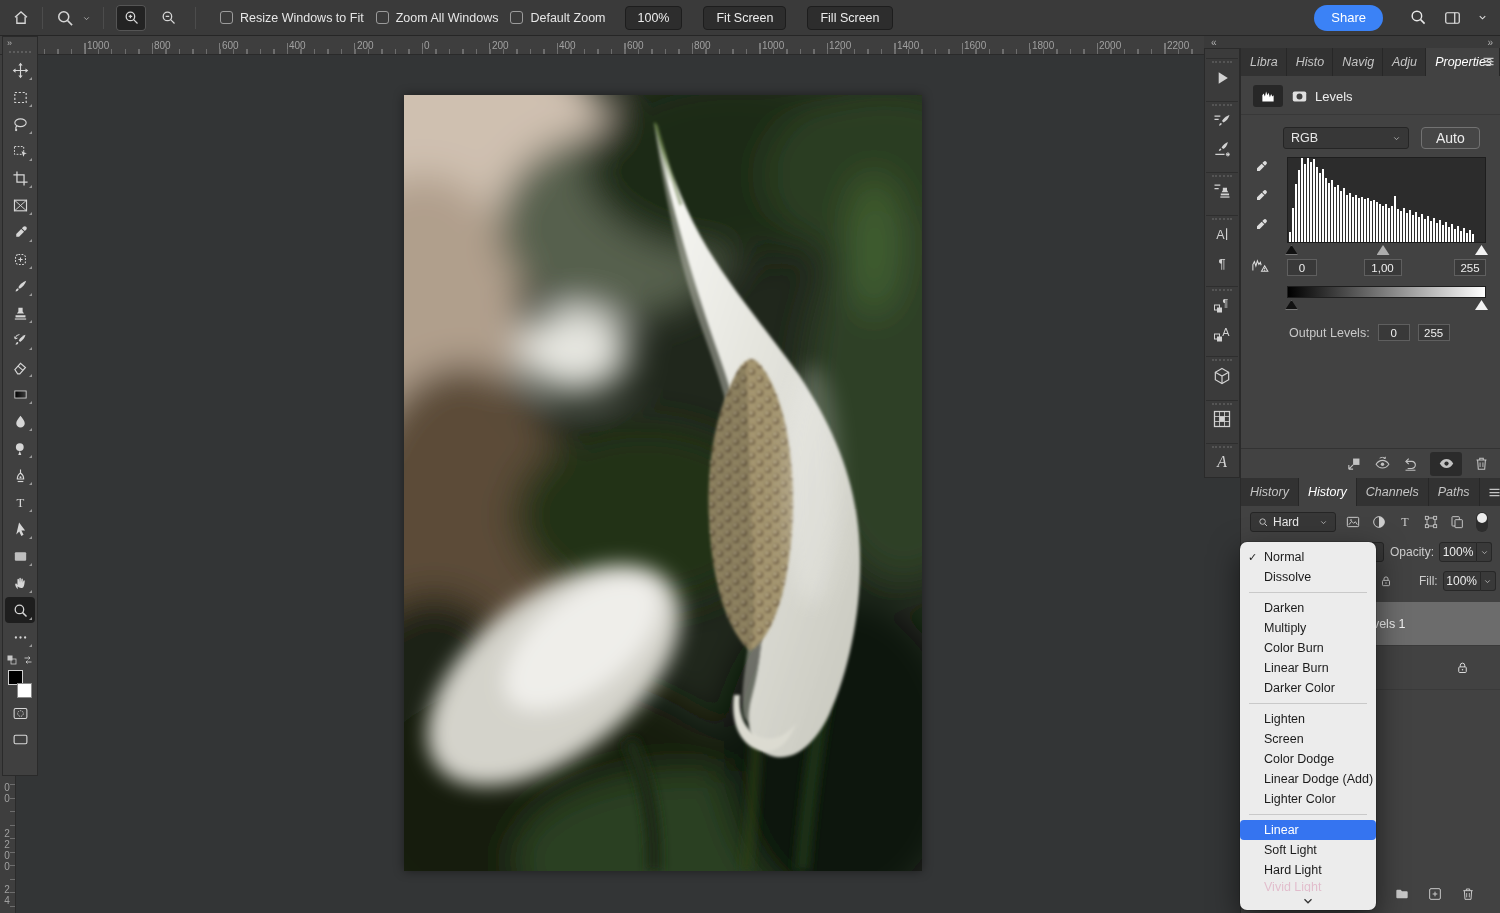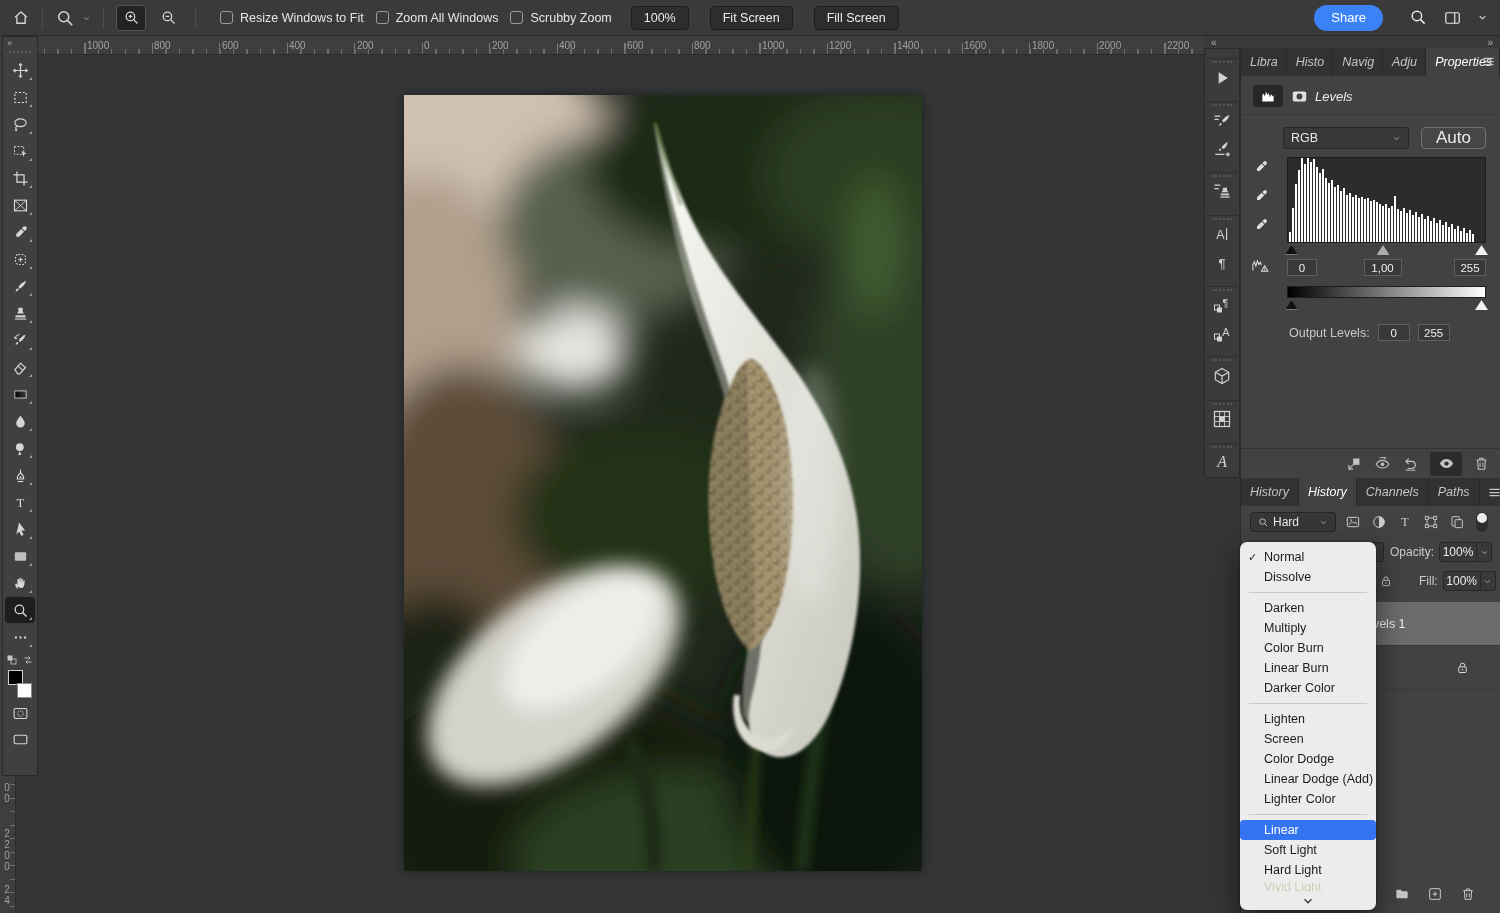--- a/index.html
+++ b/index.html
@@ -88,33 +88,33 @@
   .tabrow .burger { margin-left:auto; display:flex; align-items:center; padding:0 7px; }
   .burger .ticon { width:15px; height:15px; color:#c4c4c4; }
   .selbox { height:22px; background:#373737; border:1px solid #252525; border-radius:3px;
     display:flex; align-items:center; padding:0 7px; color:#e8e8e8; font-size:12.5px; cursor:pointer; }
   .selbox .chev-s { margin-left:auto; }
   .plabel { font-size:12.5px; color:#c9c9c9; }
 
   
   #props { position:absolute; left:1240px; top:48px; width:260px; height:430px; background:#424242;
     border-left:1px solid #2a2a2a; z-index:10; }
-  .lv-head { display:flex; align-items:center; gap:3px; padding:9px 12px 7px; border-bottom:1px solid #383838;font-style:italic; }
+  .lv-head { display:flex; align-items:center; gap:3px; padding:9px 12px 7px; border-bottom:1px solid #383838; }
   .lv-hist-btn { width:30px; height:22px; background:#272727; border-radius:3px; display:flex;
     align-items:center; justify-content:center; }
   .lv-hist-btn .ticon { width:20px; height:15px; color:#fff; }
   .lv-mask-btn { width:26px; height:19px; display:flex; align-items:center; justify-content:center; }
   .lv-mask-btn .ticon { width:23px; height:17px; color:#e0e0e0; }
   .lv-title { font-size:13px; color:#ededed; }
   .preset-row { display:flex; align-items:center; padding:10px 12px 0; gap:8px; }
   .preset-row .selbox { flex:1; }
   .rgb-row { display:flex; align-items:center; padding:12px 12px 0 42px; gap:12px; }
   .rgb-row .selbox { width:126px; }
   #auto-btn { height:22px; padding:0 14px; background:#464646; border:1px solid #727272; border-radius:4px;
-    color:#ececec; font-size:17px; cursor:pointer; }
+    color:#ececec; font-size:14px; cursor:pointer; }
   .hist-zone { position:relative; margin:8px 14px 0 46px; }
   .droppers { position:absolute; left:-34px; top:2px; display:flex; flex-direction:column; gap:13px; }
   .droppers .ticon { width:16px; height:16px; color:#ddd; }
   .histbox { height:86px; background:#2c2c2c; border:1px solid #1e1e1e; display:flex;
     align-items:flex-end; gap:1px; padding:0 1px; overflow:hidden; }
   .hbar { width:2px; background:#fff; }
   .sl-row { position:relative; height:13px; margin-top:1px; }
   .tri { position:absolute; width:13px; height:10px; top:1px;
     clip-path:polygon(50% 0,100% 100%,0 100%); }
   .tri.black { left:-2px; background:#111; box-shadow:0 0 0 1px #777 inset; }
@@ -171,21 +171,21 @@
   
   #blendmenu { position:absolute; left:1240px; top:542px; width:136px; height:368px; background:#ececec;
     border-radius:7px; box-shadow:0 10px 30px rgba(0,0,0,.55), 0 0 0 1px rgba(0,0,0,.15);
     z-index:60; padding-top:5px; overflow:hidden; }
   .mitem { height:20px; display:flex; align-items:center; padding-left:24px; font-size:12.5px;
     color:#1b1b1b; position:relative; cursor:pointer; }
   .mitem.checked::before { content:"✓"; position:absolute; left:8px; font-size:11px; color:#1b1b1b; }
   .mitem.sel { background:#3574f0; color:#fff; border-radius:4px; }
   .mitem.divider { height:11px; padding:0; pointer-events:none; }
   .mitem.divider::after { content:""; position:absolute; left:9px; right:9px; top:5px; height:1px; background:#c9c9c9; }
-  .menu-partial { height:12px; overflow:hidden; opacity:.22; padding-left:24px; font-size:12.5px; color:#4d7c0f; }
+  .menu-partial { height:12px; overflow:hidden; opacity:.22; padding-left:24px; font-size:12.5px; color:#be185d; }
   .menu-scroll { height:18px; display:flex; align-items:center; justify-content:center; }
   .menu-scroll .ticon { width:14px; height:14px; color:#333; }
 </style>
 </head>
 <body>
 
 <svg width="0" height="0" style="position:absolute">
   <defs>
     <symbol id="i-home" viewBox="0 0 24 24">
         <path d="M4 11l8-7 8 7" fill="none" stroke="currentColor" stroke-width="1.8"></path>
@@ -474,21 +474,21 @@
           <span class="cblabel">Resize Windows to Fit</span>
         </label>
 
         <label class="cbgroup">
           <span class="cbbox"></span>
           <span class="cblabel">Zoom All Windows</span>
         </label>
 
         <label class="cbgroup">
           <span class="cbbox"></span>
-          <span class="cblabel">Scrubby Zoom</span>
+          <span class="cblabel">Default Zoom</span>
         </label>
       </div>
 
     <div class="tb-box">100%</div>
     <div class="tb-box tb-btn">Fit Screen</div>
     <div class="tb-box tb-btn">Fill Screen</div>
 
     <div class="tb-right">
       <div id="share-btn">Share</div>
       <span>

